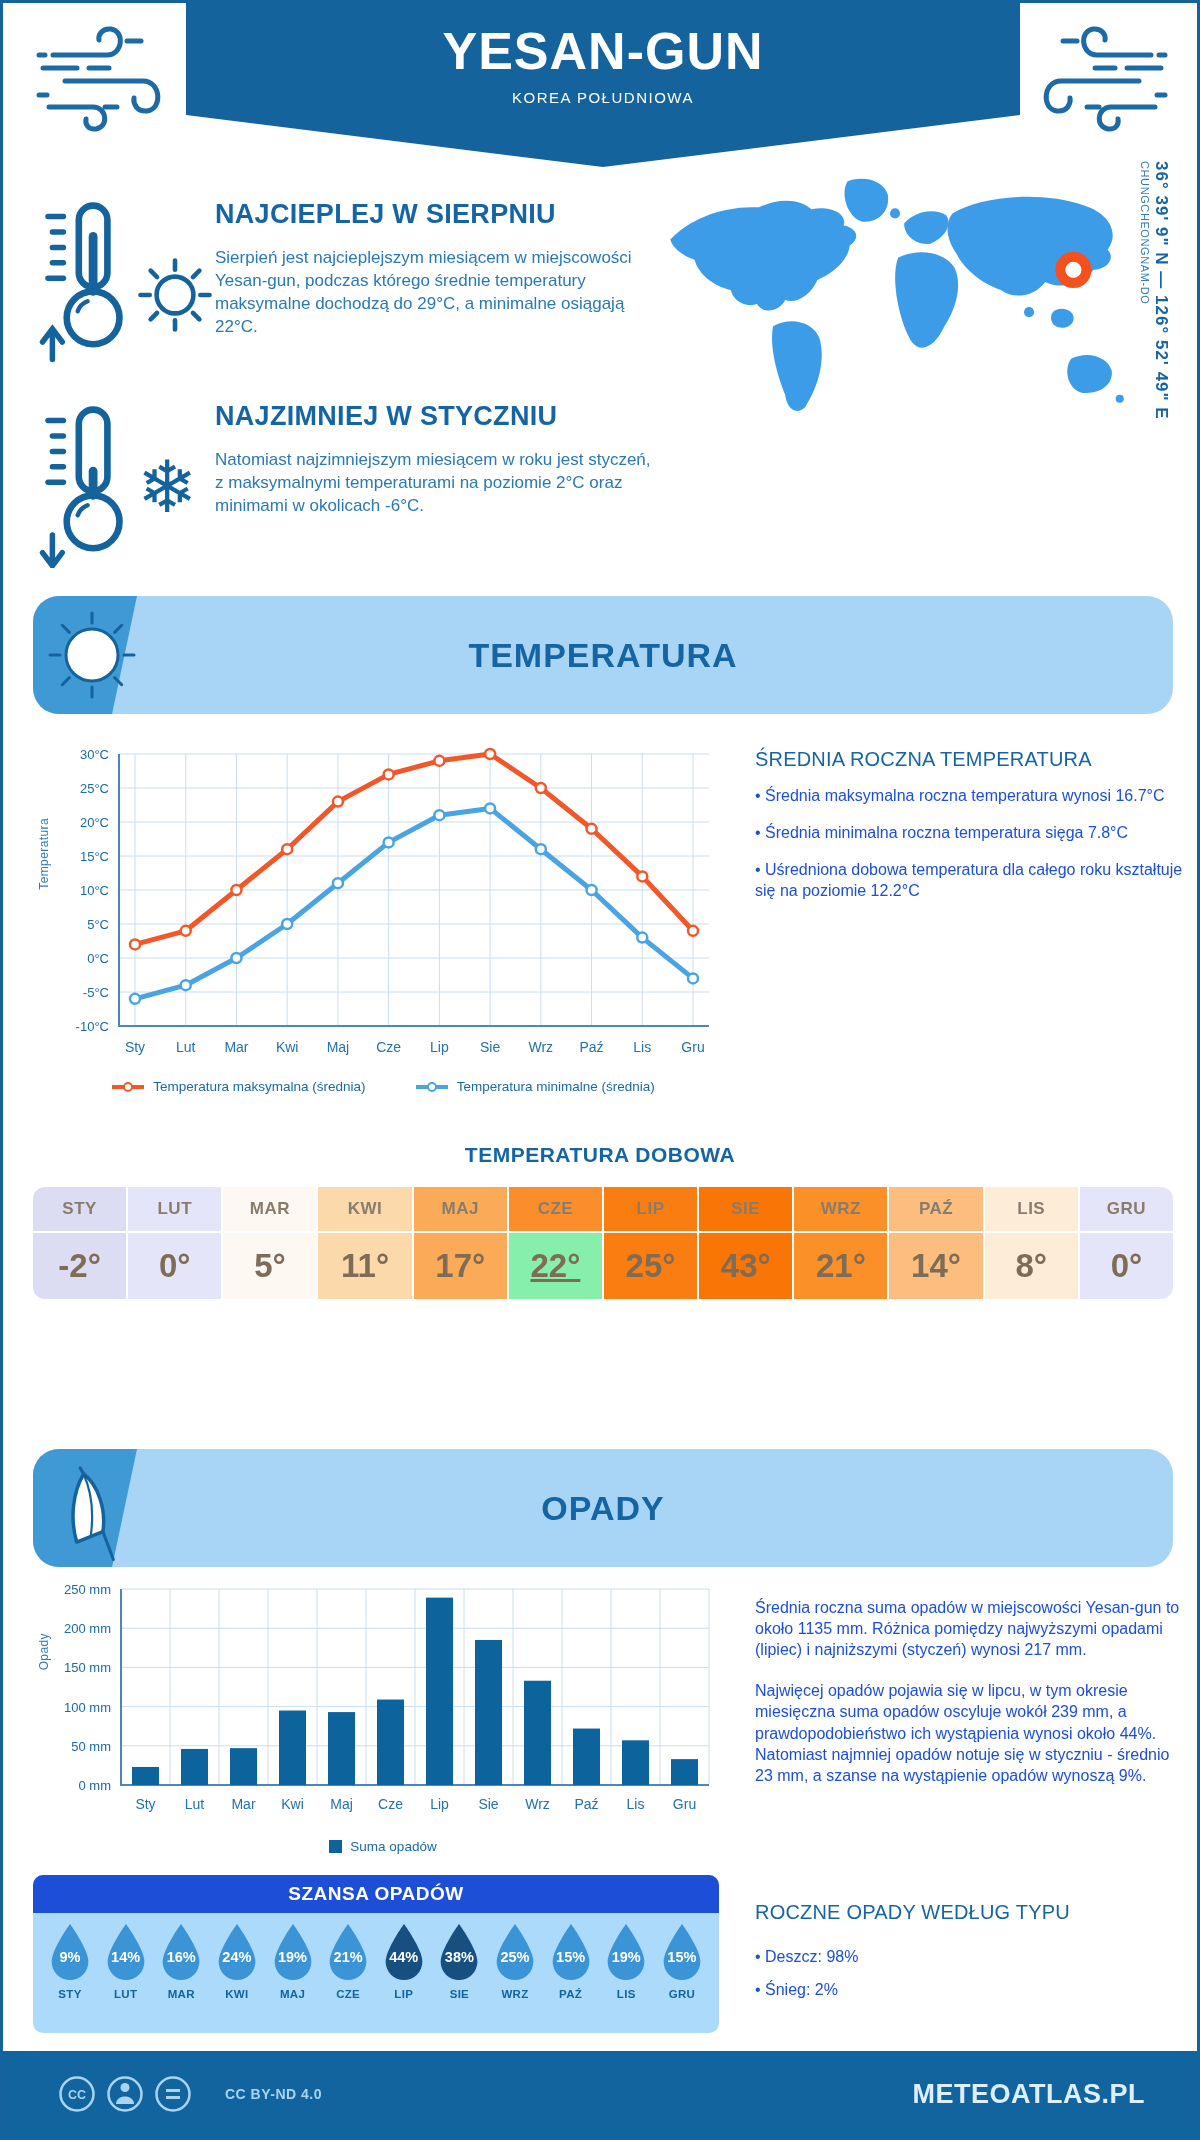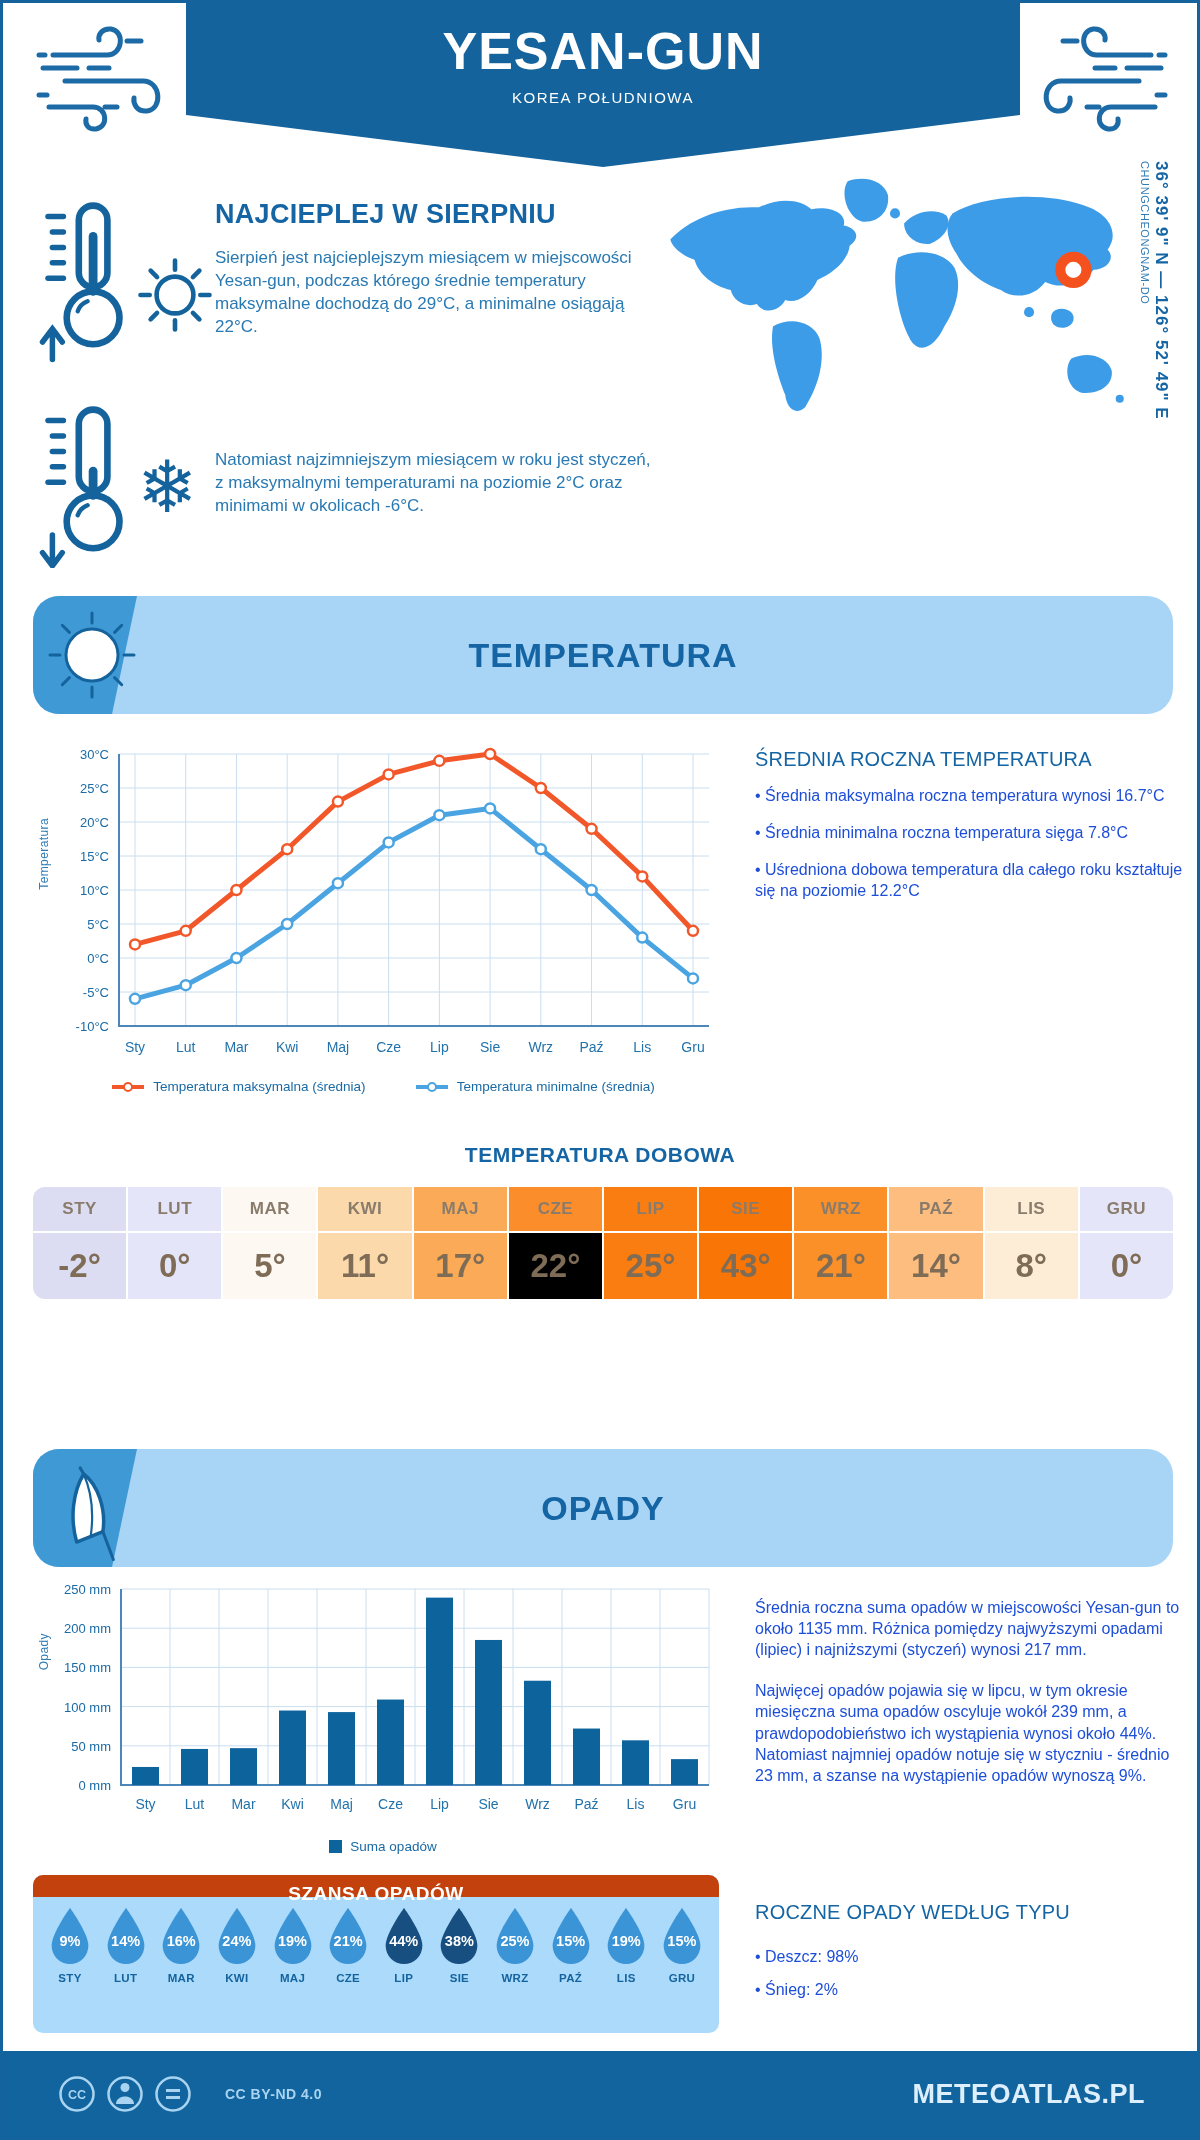--- a/index.html
+++ b/index.html
@@ -50,21 +50,21 @@
   
   .daily-title{position:absolute;left:0;top:1140px;width:100%;text-align:center;
     font-size:21px;font-weight:bold;color:#1565a4;letter-spacing:.5px;}
   .daily-table{position:absolute;left:30px;top:1184px;width:1140px;display:grid;
     grid-template-columns:repeat(12,1fr);grid-template-rows:44px 66px;gap:2px;border-radius:12px;overflow:hidden;}
   .tcell{display:flex;align-items:center;justify-content:center;}
   .thead{font-size:17px;font-weight:bold;color:#8a7c6c;letter-spacing:.5px;}
   .tval{font-size:33px;font-weight:bold;color:#7e6c56;}
   
   .chance{position:absolute;left:30px;top:1872px;width:686px;height:158px;background:#abdafa;border-radius:10px;}
-  .chance-head{height:22px;background:#c2410c;border-radius:10px 10px 0 0;text-align:center;
+  .chance-head{height:38px;background:#1d4ed8;border-radius:10px 10px 0 0;text-align:center;
     line-height:38px;color:#fff;font-size:19px;font-weight:bold;letter-spacing:.5px;}
   .drops-row{display:flex;justify-content:space-between;padding:10px 14px 0 14px;}
   .drop{position:relative;width:46px;text-align:center;}
   .drop .pct{position:absolute;left:0;top:26px;width:100%;text-align:center;color:#fff;font-size:14.5px;font-weight:bold;}
   .drop .dmonth{display:block;margin-top:3px;font-size:11.5px;font-weight:bold;color:#14639e;letter-spacing:.3px;}
   
   .footer{position:absolute;left:0;bottom:0;width:100%;height:86px;background:#12649e;
     display:flex;align-items:center;justify-content:space-between;padding:12px 52px;box-sizing:border-box;}
   .cc-wrap{display:flex;align-items:center;gap:16px;}
   .cc-label{color:#a9d4f1;font-size:14px;font-weight:bold;letter-spacing:.5px;}
@@ -145,20 +145,21 @@
       <path d="M37,102 a15,15 0 0 1 9,-9" stroke-width="4"></path>
       <line x1="10" y1="16" x2="24" y2="16" stroke-width="5"></line>
       <line x1="14" y1="30" x2="24" y2="30" stroke-width="5"></line>
       <line x1="14" y1="44" x2="24" y2="44" stroke-width="5"></line>
       <line x1="14" y1="58" x2="24" y2="58" stroke-width="5"></line>
       <line x1="10" y1="72" x2="24" y2="72" stroke-width="5"></line>
       <path d="M14,120 L14,146 M5,136 L14,148 L23,136" stroke-width="5"></path>
     </g>
   </svg>
   <div class="snow" style="left:134px;top:448px;">❄</div>
+  <div class="hl-title" style="top:398px;">NAJZIMNIEJ W STYCZNIU</div>
   <div class="hl-text" style="top:446px;">Natomiast najzimniejszym miesiącem w roku jest styczeń, z maksymalnymi temperaturami na poziomie 2°C oraz minimami w okolicach -6°C.</div>
 
   <svg class="map" width="488" height="262" viewBox="0 0 480 260">
     <g fill="#3d9ce8">
       <path d="M20,78 C38,58 72,44 108,46 C128,36 150,38 160,48 C178,44 196,52 192,64 C204,66 210,76 198,84 C196,100 180,112 166,118 C160,132 146,142 134,138 C128,150 112,152 106,142 C94,146 82,138 80,128 C62,124 48,112 44,98 C32,94 22,86 20,78 Z"></path>
       <path d="M196,20 C214,14 232,20 236,34 C238,50 226,62 210,60 C196,56 188,32 196,20 Z"></path>
       <path d="M122,164 C140,154 162,160 168,176 C174,196 168,222 154,244 C146,252 136,248 134,232 C126,212 118,184 122,164 Z"></path>
       <path d="M252,62 C262,50 282,46 294,54 C300,64 292,76 278,82 C264,84 252,74 252,62 Z"></path>
       <path d="M246,96 C266,86 292,90 302,106 C310,122 304,146 292,164 C284,182 270,192 260,180 C248,162 238,118 246,96 Z"></path>
       <path d="M300,52 C330,34 390,30 430,44 C456,52 466,72 454,88 C462,96 454,108 440,108 C430,122 408,128 392,120 C382,134 362,138 348,128 C330,122 312,108 304,92 C294,78 292,62 300,52 Z"></path>
@@ -303,21 +304,21 @@
       <div class="tcell thead" style="background: rgb(249, 117, 6);">SIE</div>
       <div class="tcell thead" style="background: rgb(251, 144, 41);">WRZ</div>
       <div class="tcell thead" style="background: rgb(252, 189, 126);">PAŹ</div>
       <div class="tcell thead" style="background: rgb(253, 236, 214);">LIS</div>
       <div class="tcell thead" style="background: rgb(228, 229, 248);">GRU</div>
       <div class="tcell tval" style="background: rgb(220, 221, 243);">-2°</div>
       <div class="tcell tval" style="background: rgb(228, 229, 248);">0°</div>
       <div class="tcell tval" style="background: rgb(253, 249, 242);">5°</div>
       <div class="tcell tval" style="background: rgb(252, 217, 171);">11°</div>
       <div class="tcell tval" style="background: rgb(251, 171, 87);">17°</div>
-      <div class="tcell tval" style="background: #000000;">22°</div>
+      <div class="tcell tval" style="background: #86efac; text-decoration: underline;">22°</div>
       <div class="tcell tval" style="background: rgb(250, 125, 18);">25°</div>
       <div class="tcell tval" style="background: rgb(249, 117, 6);">43°</div>
       <div class="tcell tval" style="background: rgb(251, 144, 41);">21°</div>
       <div class="tcell tval" style="background: rgb(252, 189, 126);">14°</div>
       <div class="tcell tval" style="background: rgb(253, 236, 214);">8°</div>
       <div class="tcell tval" style="background: rgb(228, 229, 248);">0°</div>
     </div>
 
   <div class="section-banner" style="top:1446px;">
     <div class="wedge"></div>

